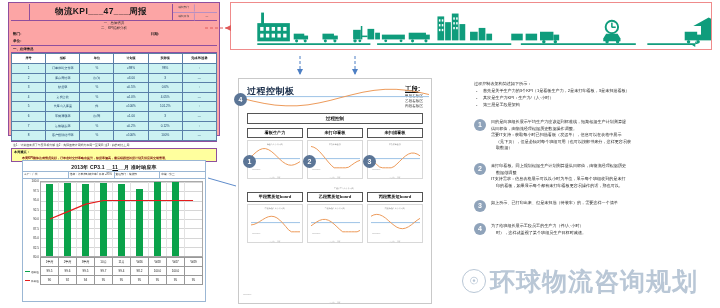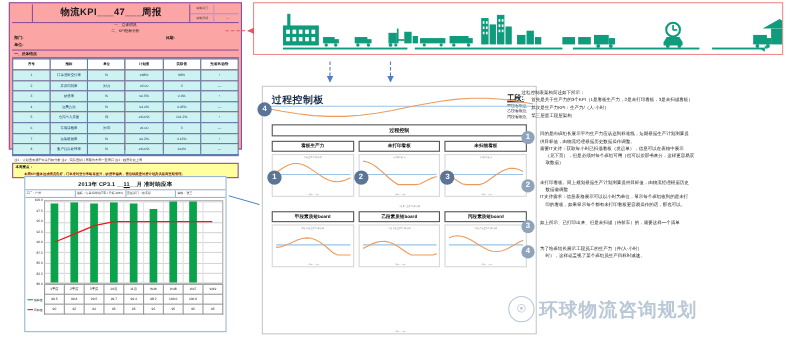--- a/index.html
+++ b/index.html
@@ -77,21 +77,21 @@
   .srow .lg i{display:inline-block;width:5px;height:1.4px;margin-right:1px;}
   .srow div.cell{flex:1;text-align:center;font-size:3px;color:#222;border:.5px solid #999;
                border-right:none;border-top:none;height:8px;line-height:8px;overflow:hidden;}
   .srow div.cell:last-child{border-right:.5px solid #999;}
 
   
   #banner{left:230px;top:2px;width:482px;height:48px;border:1px solid #ef8b8b;
           box-sizing:border-box;background:#fff;}
 
   
-  #center-panel{left:238px;top:78px;width:250px;height:226px;background:#fff;
+  #center-panel{left:238px;top:78px;width:194px;height:226px;background:#fff;
                 border:1px solid #c9c9c9;box-sizing:border-box;}
   #cp-head{display:flex;justify-content:space-between;align-items:flex-start;padding:6px 8px 2px;}
   #cp-title{font-size:9px;font-weight:bold;color:#1a2e4a;letter-spacing:.5px;}
   #cp-work{text-align:left;}
   #cp-work .wt{font-size:6.5px;font-weight:bold;color:#111;text-decoration:underline;}
   #cp-work .wl{font-size:3.6px;color:#333;line-height:5px;white-space:nowrap;}
   .cp-bigbtn{margin:2px 8px 4px;border:1.1px solid #555;background:#fff;text-align:center;
              font-size:4.6px;font-weight:bold;color:#111;line-height:9px;height:9px;}
   .cp-row{display:flex;gap:4px;padding:0 8px;}
   .cp-tile{flex:1;}
@@ -120,21 +120,21 @@
   .r-body{flex:1;}
   .r-body p{margin:0;font-size:4.1px;color:#1a1a1a;line-height:6.6px;}
   .r-ind{padding-left:5px;}
 
   
   #watermark{left:462px;top:258px;width:250px;height:46px;pointer-events:none;z-index:40;
              display:flex;align-items:center;}
   #wm-circle{width:22px;height:22px;border-radius:50%;border:1.6px solid #b9c7d6;
              display:flex;align-items:center;justify-content:center;
              font-size:9px;color:#b9c7d6;margin-right:4px;flex:0 0 22px;}
-  #wm-text{font-size:17px;font-weight:bold;color:#b9c7d6;letter-spacing:1px;
+  #wm-text{font-size:25px;font-weight:bold;color:#b9c7d6;letter-spacing:1px;
            font-family:"DejaVu Sans",sans-serif;}
 
   
   svg#connectors{left:0;top:0;width:720px;height:308px;pointer-events:none;z-index:30;}
 </style>
 </head>
 <body>
 
 <div class="abs" id="kpi-doc">
   <div class="docwrap">

